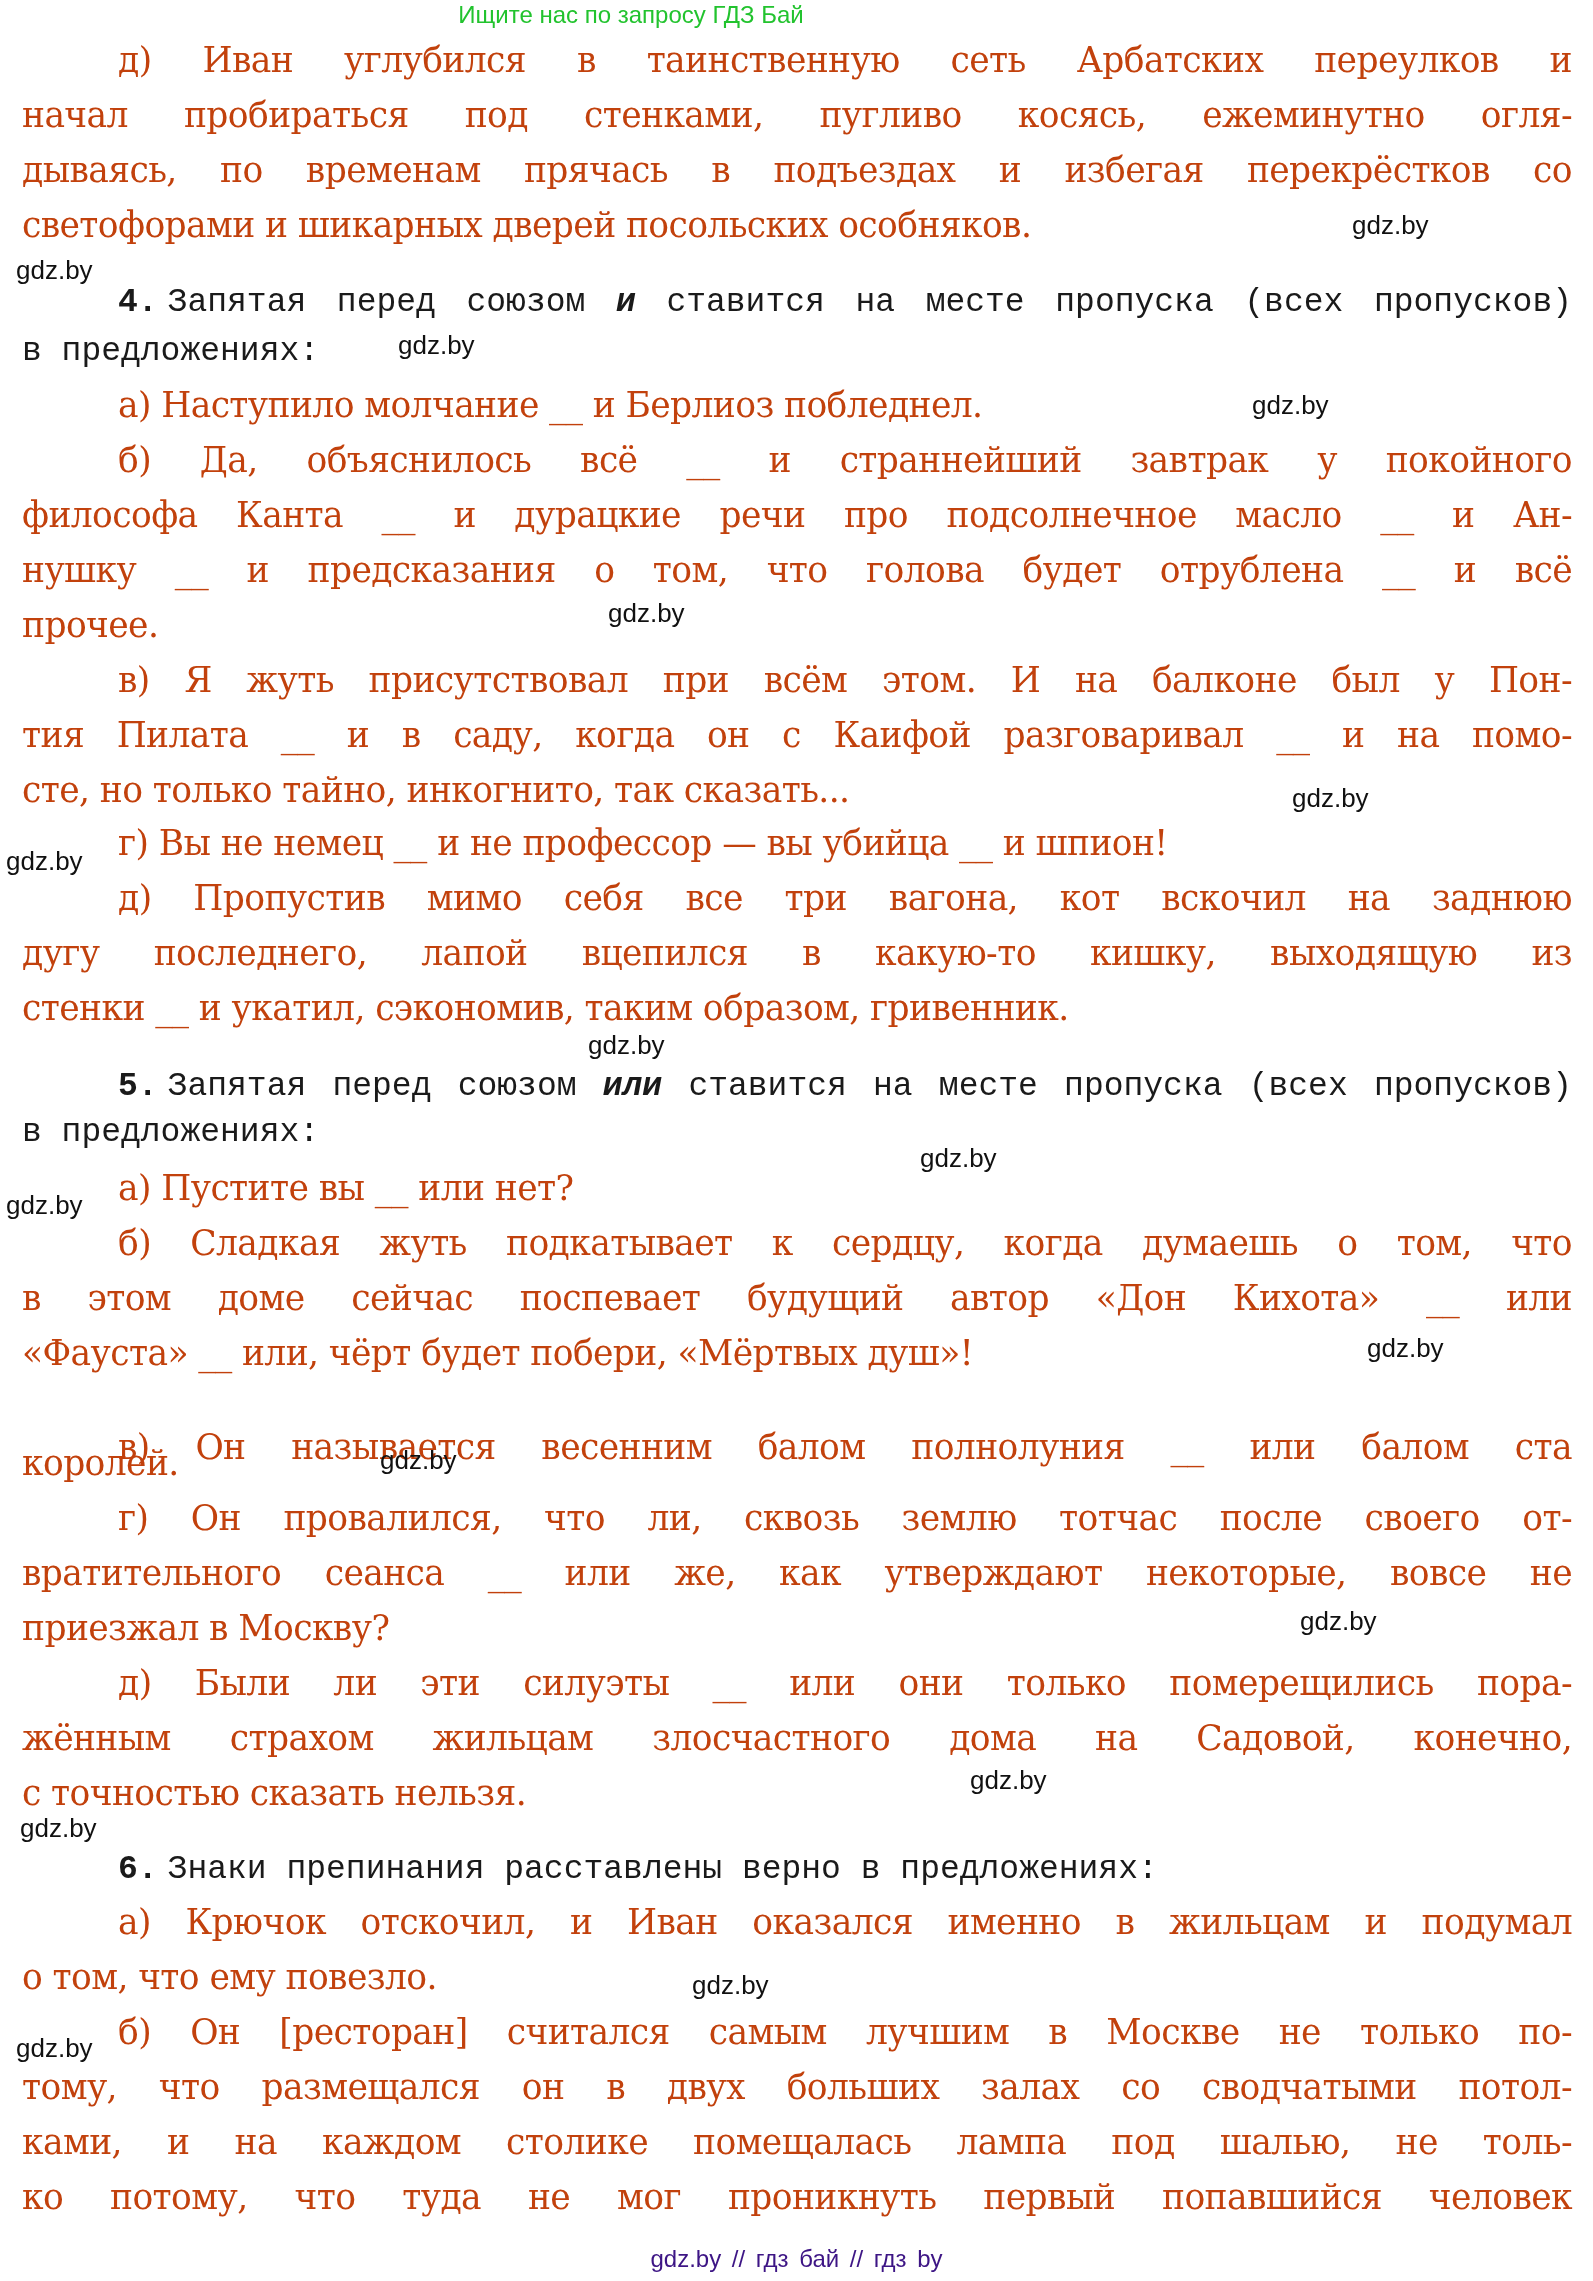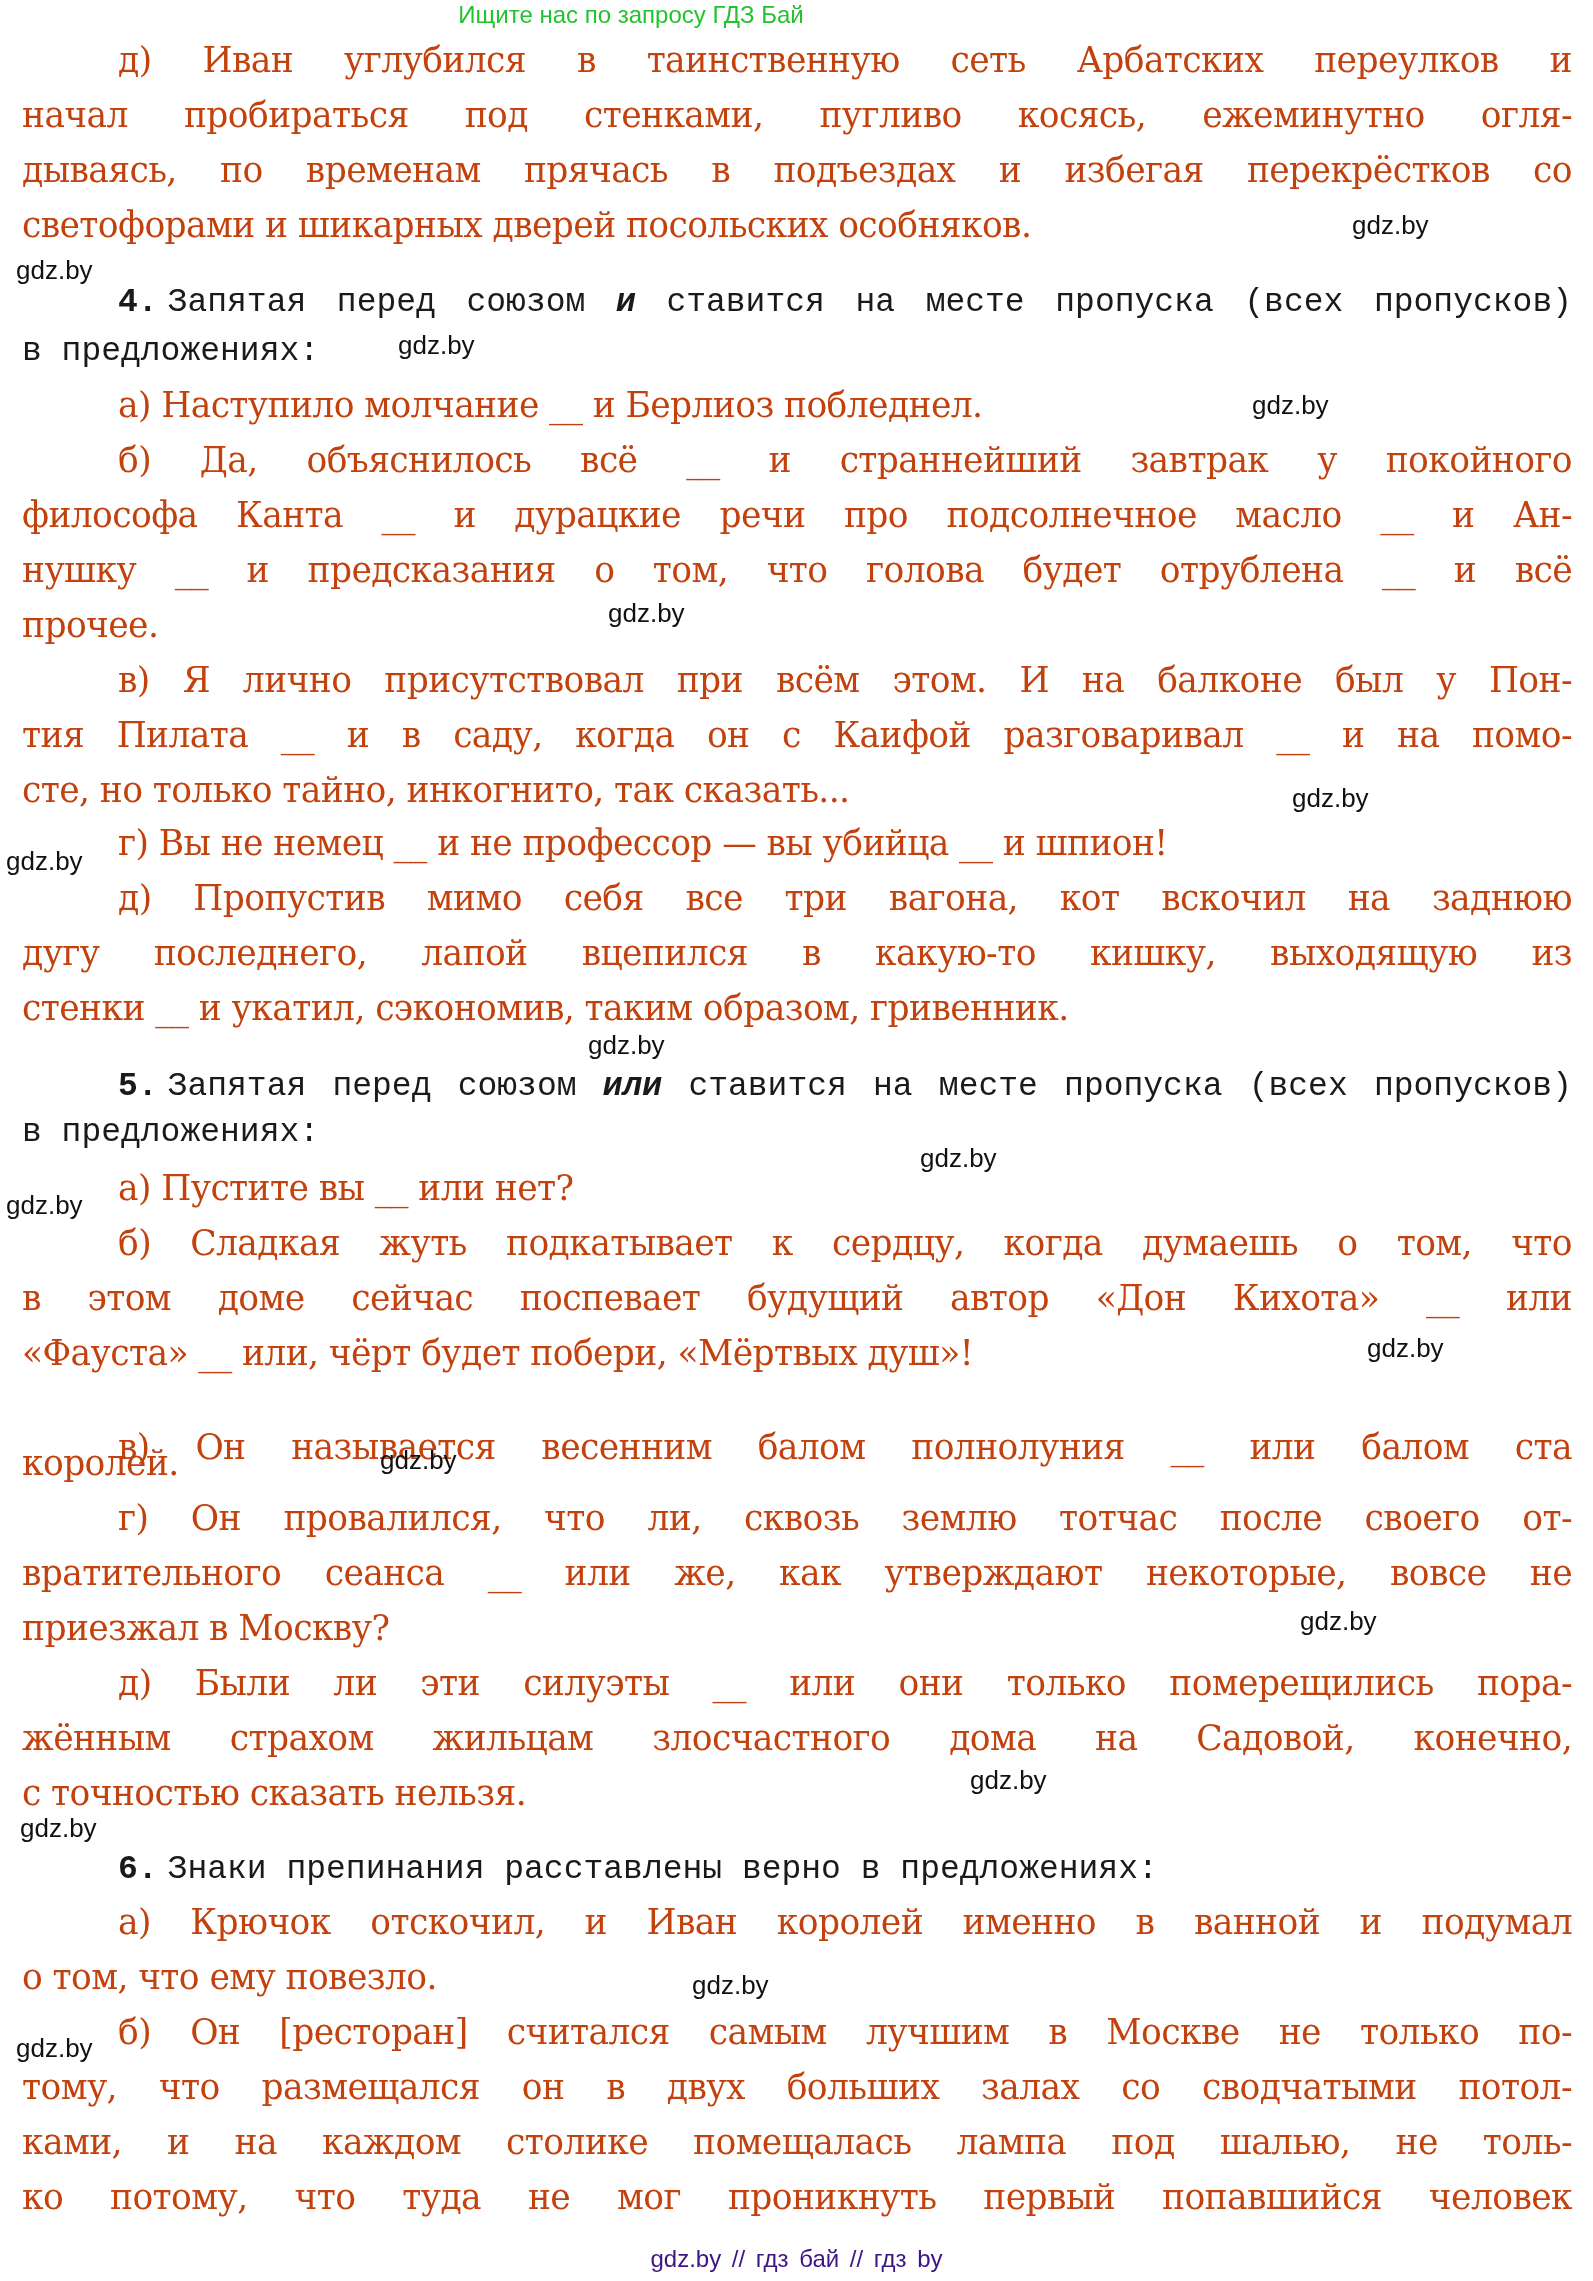--- a/index.html
+++ b/index.html
@@ -60,21 +60,21 @@
 
   <div class="line indent" style="top:385px">а) Наступило молчание __ и Берлиоз побледнел.</div>
   <div class="wm" style="top:390px; left:1252px">gdz.by</div>
 
   <div class="line indent just" style="top:440px">б) Да, объяснилось всё __ и страннейший завтрак у покойного</div>
   <div class="line just" style="top:495px">философа Канта __ и дурацкие речи про подсолнечное масло __ и Ан-</div>
   <div class="line just" style="top:550px">нушку __ и предсказания о том, что голова будет отрублена __ и всё</div>
   <div class="line" style="top:605px">прочее.</div>
   <div class="wm" style="top:598px; left:608px">gdz.by</div>
 
-  <div class="line indent just" style="top:660px">в) Я лично присутствовал при всём этом. И на балконе был у Пон-</div>
+  <div class="line indent just" style="top:660px">в) Я жуть присутствовал при всём этом. И на балконе был у Пон-</div>
   <div class="line just" style="top:715px">тия Пилата __ и в саду, когда он с Каифой разговаривал __ и на помо-</div>
   <div class="line" style="top:770px">сте, но только тайно, инкогнито, так сказать...</div>
   <div class="wm" style="top:783px; left:1292px">gdz.by</div>
 
   <div class="line indent" style="top:823px">г) Вы не немец __ и не профессор — вы убийца __ и шпион!</div>
   <div class="wm" style="top:846px; left:6px">gdz.by</div>
 
   <div class="line indent just" style="top:878px">д) Пропустив мимо себя все три вагона, кот вскочил на заднюю</div>
   <div class="line just" style="top:933px">дугу последнего, лапой вцепился в какую-то кишку, выходящую из</div>
   <div class="line" style="top:988px">стенки __ и укатил, сэкономив, таким образом, гривенник.</div>
@@ -110,21 +110,21 @@
   <div class="line" style="top:1773px">с точностью сказать нельзя.</div>
   <div class="wm" style="top:1765px; left:970px">gdz.by</div>
   <div class="wm" style="top:1813px; left:20px">gdz.by</div>
 </div>
 
 <div>
   <div class="task indent" style="top:1850px">
     <span class="num">6.</span><span>Знаки препинания расставлены верно в предложениях:</span>
   </div>
 
-  <div class="line indent just" style="top:1902px">а) Крючок отскочил, и Иван королей именно в ванной и подумал</div>
+  <div class="line indent just" style="top:1902px">а) Крючок отскочил, и Иван оказался именно в жильцам и подумал</div>
   <div class="line" style="top:1957px">о том, что ему повезло.</div>
   <div class="wm" style="top:1970px; left:692px">gdz.by</div>
 
   <div class="line indent just" style="top:2012px">б) Он [ресторан] считался самым лучшим в Москве не только по-</div>
   <div class="wm" style="top:2033px; left:16px">gdz.by</div>
   <div class="line just" style="top:2067px">тому, что размещался он в двух больших залах со сводчатыми потол-</div>
   <div class="line just" style="top:2122px">ками, и на каждом столике помещалась лампа под шалью, не толь-</div>
   <div class="line just" style="top:2177px">ко потому, что туда не мог проникнуть первый попавшийся человек</div>
 </div>
 

